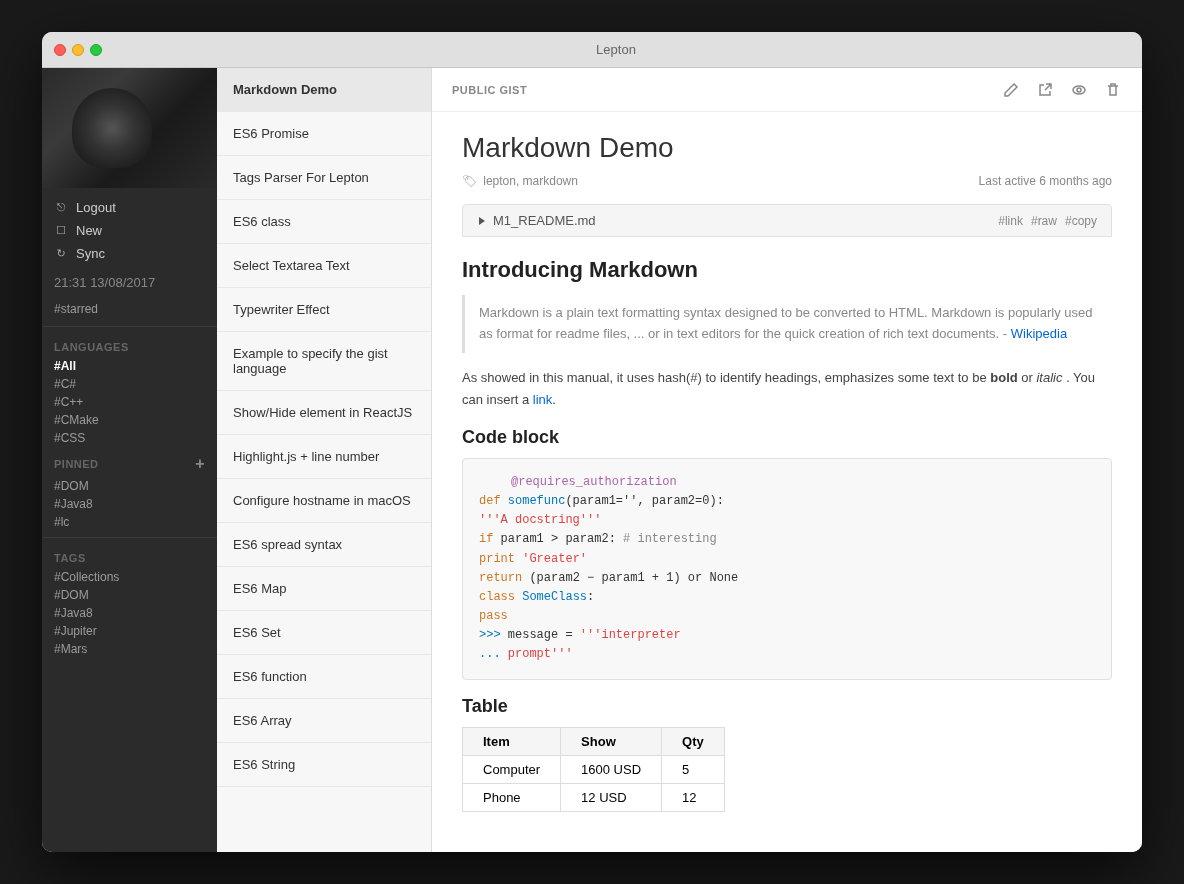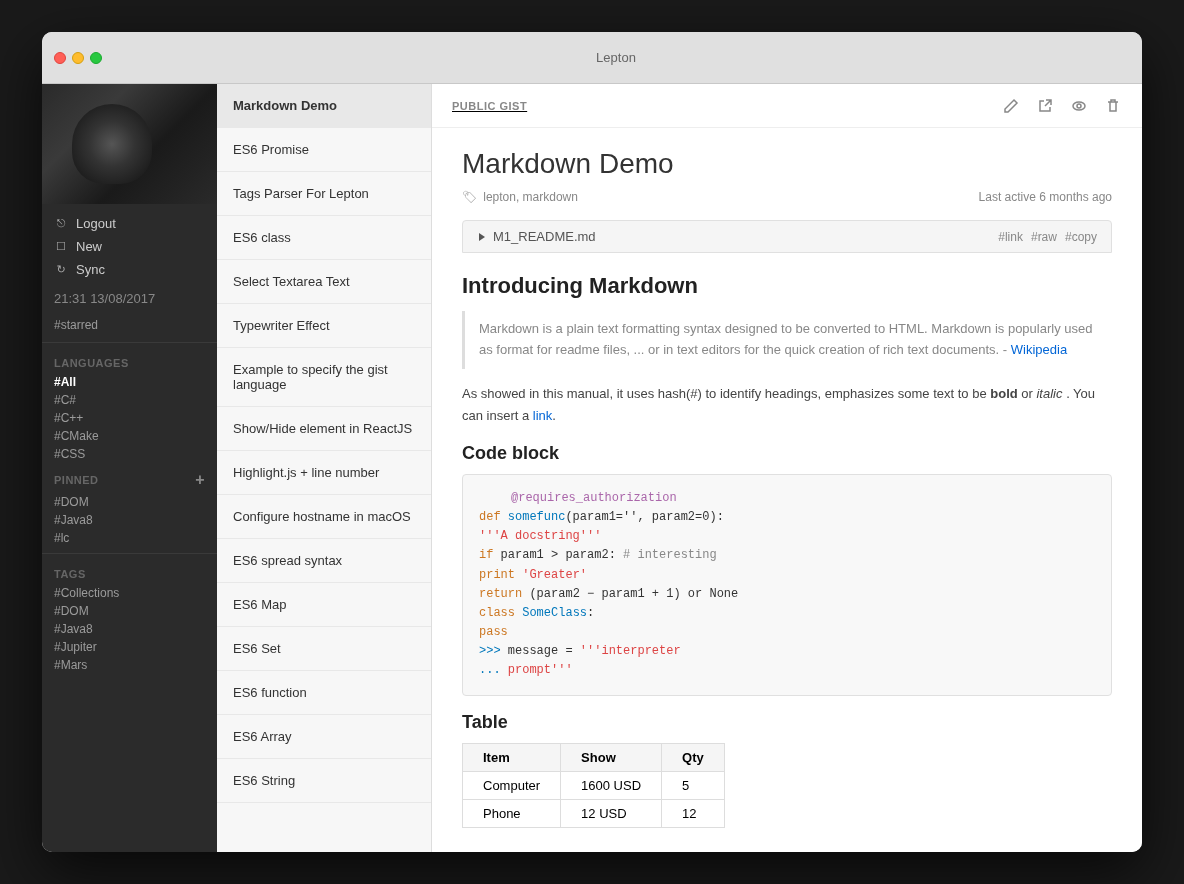--- a/index.html
+++ b/index.html
@@ -17,21 +17,21 @@
       height: 820px;
       background: #f0f0f0;
       border-radius: 10px;
       overflow: hidden;
       display: flex;
       flex-direction: column;
       box-shadow: 0 20px 60px rgba(0,0,0,0.7);
     }
     .titlebar {
       background: #e0e0e0;
-      height: 52px;
+      height: 36px;
       display: flex;
       align-items: center;
       padding: 0 12px;
       border-bottom: 1px solid #c8c8c8;
       flex-shrink: 0;
     }
     .traffic-lights {
       display: flex;
       gap: 6px;
     }
@@ -196,21 +196,20 @@
       flex-direction: column;
     }
     .main-toolbar {
       display: flex;
       align-items: center;
       justify-content: space-between;
       padding: 0 20px;
       height: 44px;
       border-bottom: 1px solid #eee;
       flex-shrink: 0;
-      text-decoration: underline;
     }
     .public-gist-badge {
       font-size: 11px;
       font-weight: 600;
       color: #888;
       letter-spacing: 0.5px;
       text-transform: uppercase;
     }
     .toolbar-icons {
       display: flex;

